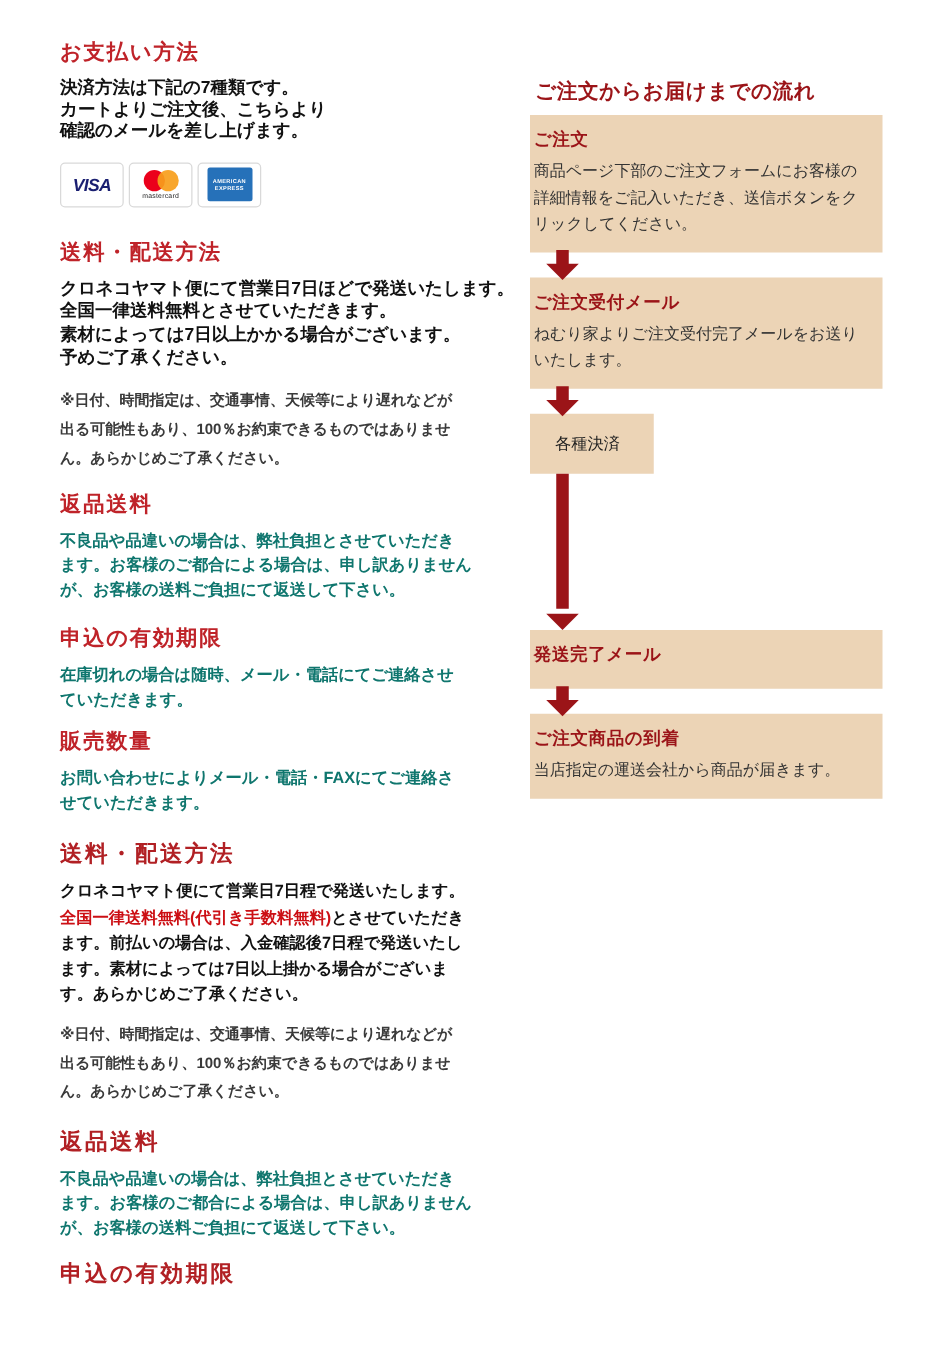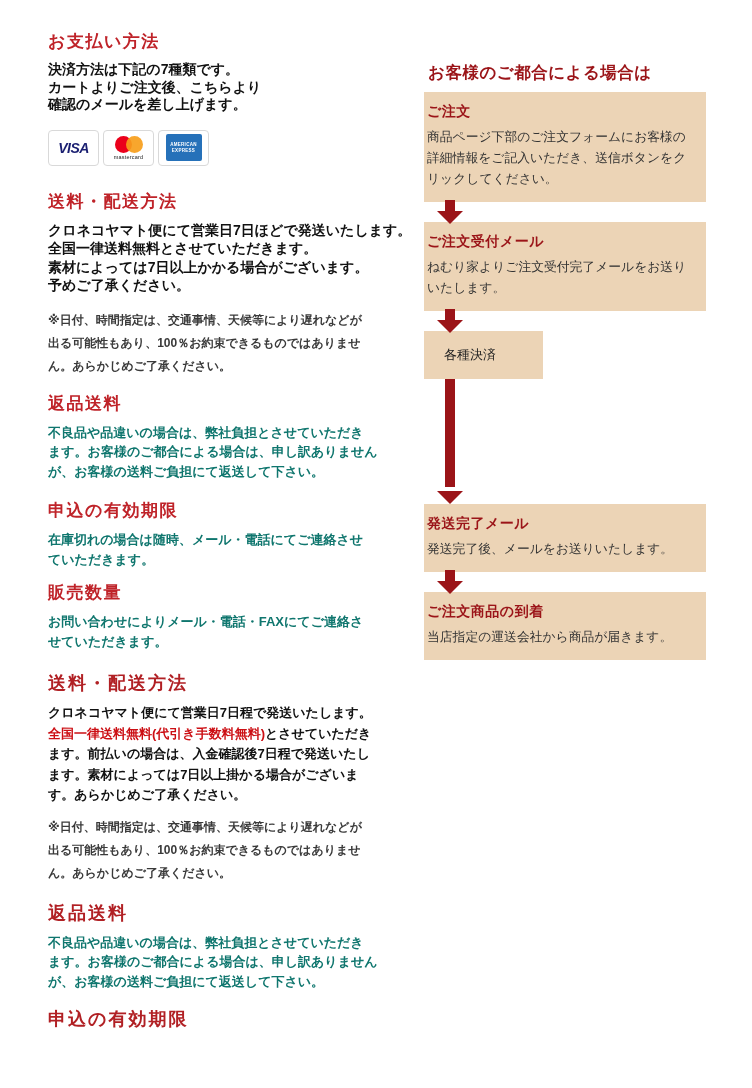--- a/index.html
+++ b/index.html
@@ -43,21 +43,21 @@
   .amex-box { width:36px; height:27px; background:#2671b9; border-radius:2px;
               display:flex; align-items:center; justify-content:center; }
   .amex-txt { color:#fff; font-size:4.5px; font-weight:bold; text-align:center; line-height:5.5px;
               white-space:pre-line; letter-spacing:.3px; }
 
   
   .flow-h { color:#9b1418; font-size:16.5px; font-weight:bold; letter-spacing:.5px; margin:0 0 8px 4px; }
   .flow-box { background:#ecd4b6; padding:11px 6px 13px 3px; }
   .flow-title { color:#9b1418; font-size:14px; font-weight:bold; margin:0 0 5px 0; letter-spacing:.5px; }
   .flow-body { font-size:12.8px; color:#333; line-height:21px; margin:0; }
-  .flow-box.small { width:119px; height:48px; display:flex; align-items:center; padding:0 0 0 20px; }
+  .flow-box.small { width:99px; height:48px; display:flex; align-items:center; padding:0 0 0 20px; }
   .flow-small-label { font-size:13px; color:#222; }
 
   .arrow { position:relative; width:26px; height:24px; margin:-2px 0 -2px 13px; }
   .arrow::before { content:""; position:absolute; left:8px; top:0; width:10px; height:12px; background:#9b1418; }
   .arrow::after { content:""; position:absolute; left:0; top:11px; width:0; height:0;
                   border-left:13px solid transparent; border-right:13px solid transparent;
                   border-top:13px solid #9b1418; }
   .arrow.long { height:125px; margin:0 0 0 13px; }
   .arrow.long::before { height:108px; }
   .arrow.long::after { top:auto; bottom:0; }
@@ -144,21 +144,21 @@
     </section>
 
     <section class="s-validity2">
       <h2 class="h-red lg">申込の有効期限</h2>
 
     </section>
 
   </div>
 
   <div class="right-col">
-    <h2 class="flow-h">お客様のご都合による場合は</h2>
+    <h2 class="flow-h">ご注文からお届けまでの流れ</h2>
 
     <div class="flow-box">
       <p class="flow-title">ご注文</p>
       <p class="flow-body pre">商品ページ下部のご注文フォームにお客様の
 詳細情報をご記入いただき、送信ボタンをク
 リックしてください。</p>
     </div>
     <div class="arrow"></div>
 
     <div class="flow-box">
@@ -168,21 +168,20 @@
     </div>
     <div class="arrow"></div>
 
     <div class="flow-box small">
       <span class="flow-small-label">各種決済</span>
     </div>
     <div class="arrow long"></div>
 
     <div class="flow-box">
       <p class="flow-title">発送完了メール</p>
-      <p class="flow-body pre">発送完了後、メールをお送りいたします。</p>
     </div>
     <div class="arrow"></div>
 
     <div class="flow-box">
       <p class="flow-title">ご注文商品の到着</p>
       <p class="flow-body pre">当店指定の運送会社から商品が届きます。</p>
     </div>
   </div>
 
 </div>

